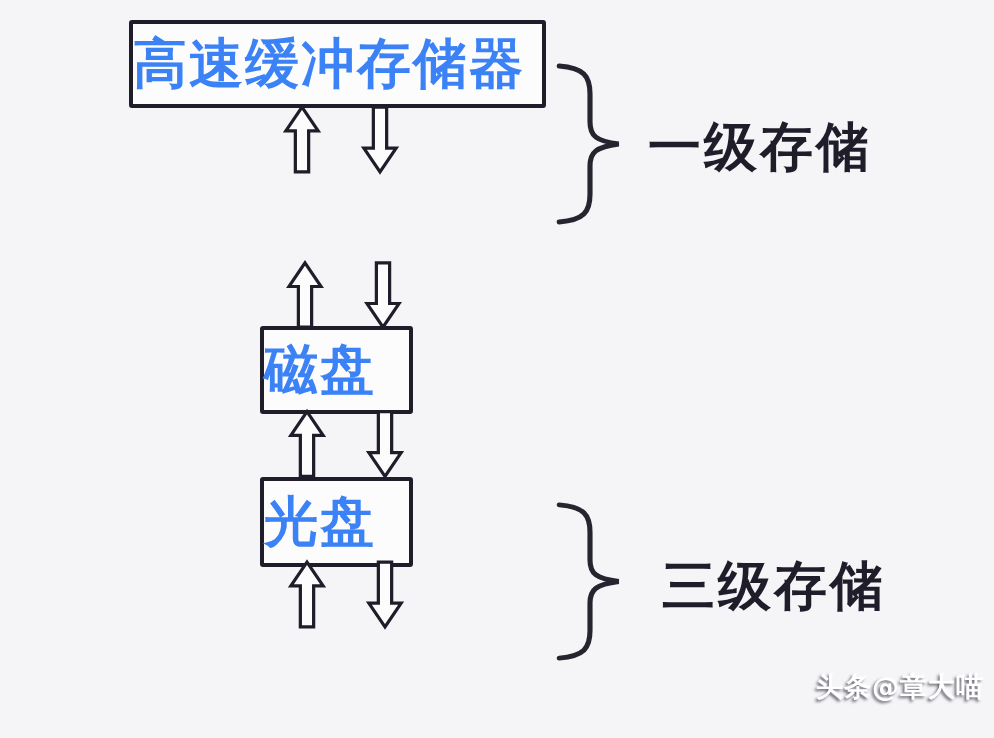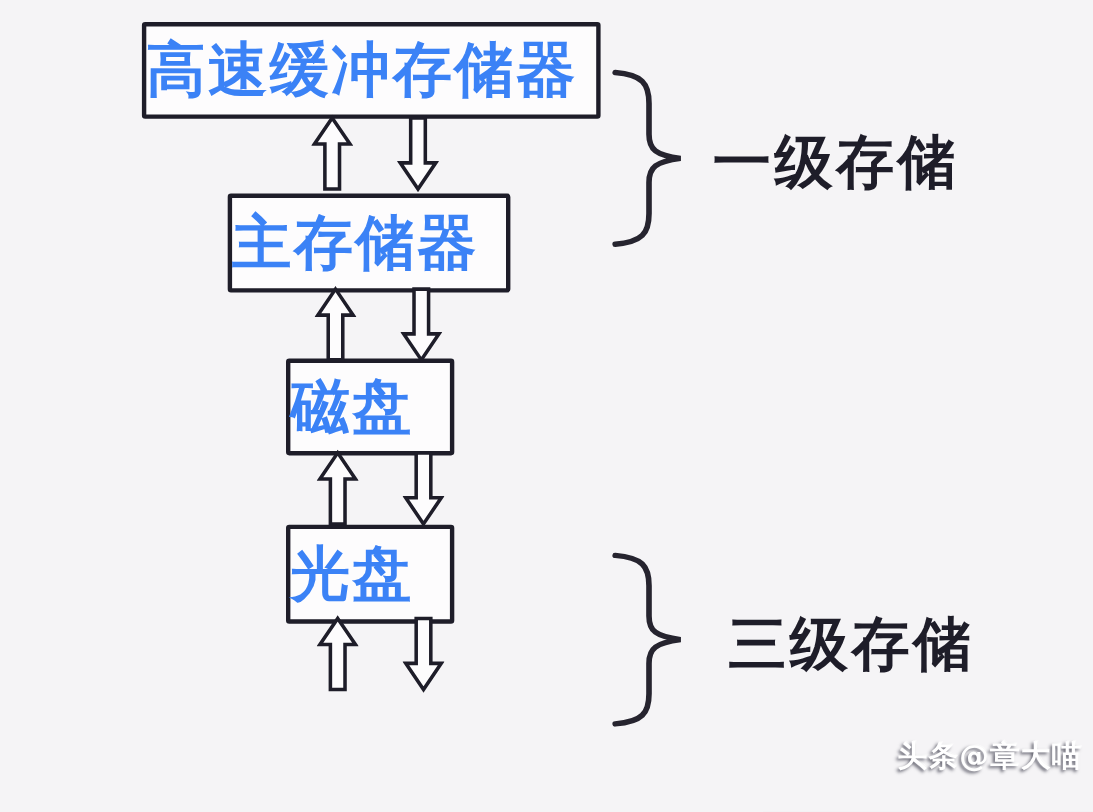--- a/index.html
+++ b/index.html
@@ -47,23 +47,20 @@
 </style>
 </head>
 <body>
 
 <div class="canvas">
 
   <div class="node node-large" style="left:129px;top:20px;width:409px;height:80px;">
     <span>高速缓冲存储器</span>
   </div>
 
-  <div class="node node-large" style="left:207px;top:176px;width:249px;height:82px;">
-    <span>主存储器</span>
-  </div>
 
   <div class="node node-large" style="left:260px;top:477px;width:145px;height:82px;">
     <span>光盘</span>
   </div>
 
   <div class="node node-large" style="left:260px;top:326px;width:145px;height:80px;">
     <span>磁盘</span>
   </div>
 
 

